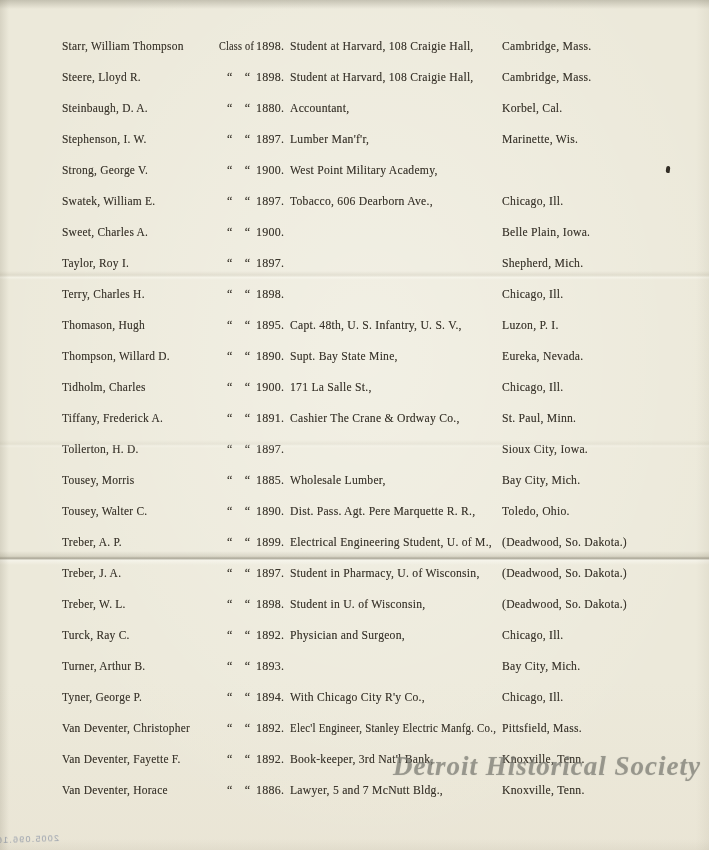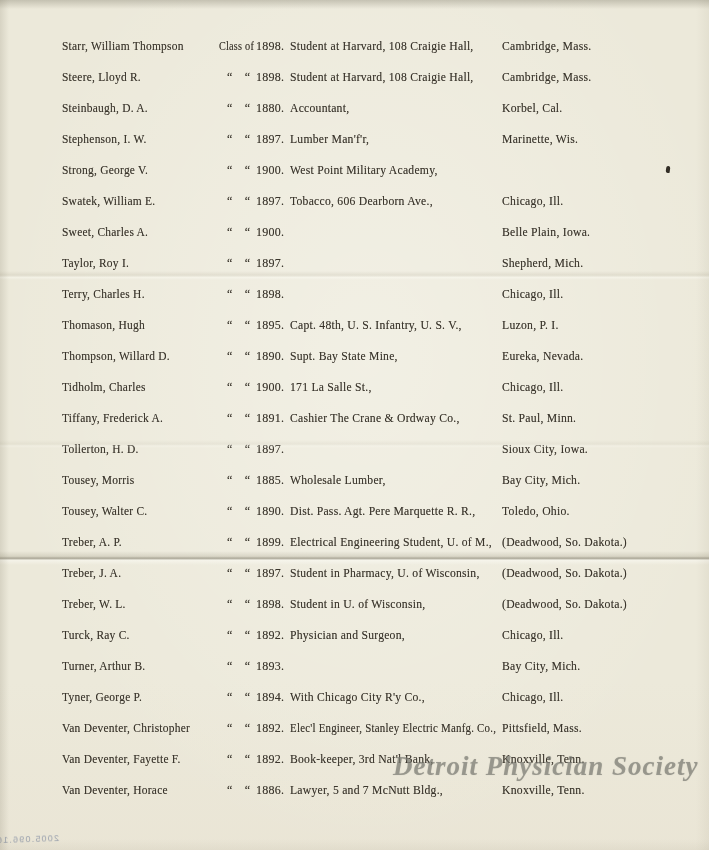--- a/index.html
+++ b/index.html
@@ -342,15 +342,15 @@
       <span class="c-occ" style="transform: scaleX(0.971698); transform-origin: 0px 50%;">Lawyer, 5 and 7 McNutt Bldg.,</span>
       <span class="c-loc" style="transform: scaleX(0.975845); transform-origin: 0px 50%;">Knoxville, Tenn.</span>
     </div>
   </div>
 
   <div class="crease crease-1"></div>
   <div class="crease crease-2"></div>
   <div class="fold-main"></div>
   <div class="ink-speck"></div>
 
-  <div class="watermark">Detroit Physician Society</div>
+  <div class="watermark">Detroit Historical Society</div>
   <div class="showthrough">2005.096.165</div>
 </div>
 
 </body></html>

